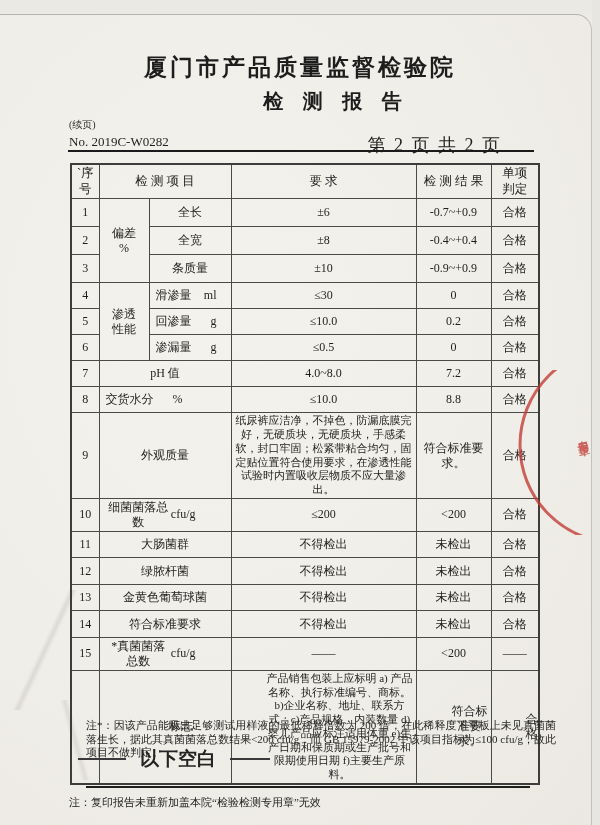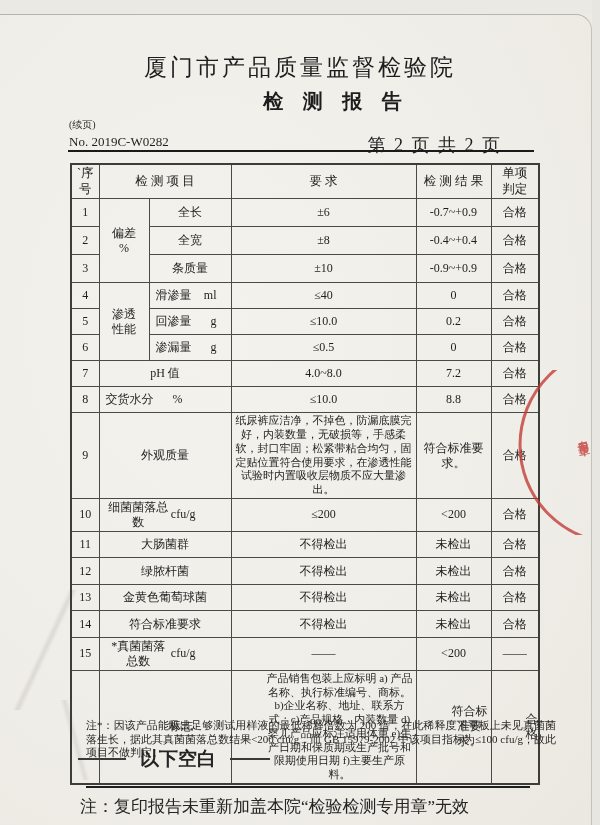--- a/index.html
+++ b/index.html
@@ -10,21 +10,21 @@
   .right-strip{position:absolute;top:0;right:0;width:8px;bottom:0;background:#e8e6e0;}
   .paper-edge{position:absolute;top:14px;left:-30px;right:8px;bottom:-12px;
         border-top:1px solid #b6b4ae;border-right:1px solid #c3c1bb;border-top-right-radius:16px;
         pointer-events:none;}
   .crease1{position:absolute;left:10px;top:590px;width:70px;height:120px;
         background:linear-gradient(115deg, transparent 46%, rgba(160,158,150,.25) 50%, transparent 54%);}
   .crease2{position:absolute;left:30px;top:700px;width:90px;height:80px;
         background:linear-gradient(75deg, transparent 46%, rgba(160,158,150,.22) 50%, transparent 54%);}
 
   .org-title{position:absolute;top:52px;left:0;width:100%;text-align:center;
-        font-family:"Liberation Sans","DejaVu Sans",sans-serif;font-weight:normal;
+        font-family:"Liberation Sans","DejaVu Sans",sans-serif;font-weight:bold;
         font-size:23px;letter-spacing:3px;color:#1d1d1d;}
   .report-title{position:absolute;top:88px;left:0;width:100%;text-align:center;
         font-family:"Liberation Sans","DejaVu Sans",sans-serif;font-weight:bold;
         font-size:20px;letter-spacing:7px;color:#1d1d1d;margin-left:36px;}
   .cont-label{position:absolute;top:118px;left:69px;font-size:10px;color:#2a2a2a;}
   .report-no{position:absolute;top:134px;left:69px;font-size:13px;color:#1f1f1f;}
   .page-indicator{position:absolute;top:133px;right:98px;font-size:18px;letter-spacing:2px;color:#1f1f1f;}
   .header-rule{position:absolute;top:150px;left:68px;width:466px;height:2px;background:#1a1a1a;}
 
   table.results{position:absolute;top:163px;left:70px;width:468px;border-collapse:collapse;
@@ -48,21 +48,21 @@
   td.v-top{vertical-align:top;padding-top:13px;}
 
   .footnote{position:absolute;top:719px;left:86px;width:470px;font-size:11px;
         line-height:13.5px;color:#262626;text-align:justify;}
   .blank-below{position:absolute;top:746px;left:78px;font-size:19px;font-weight:bold;
         color:#242424;display:flex;align-items:center;}
   .dash-line{display:inline-block;height:0;border-top:2px solid #3a3a3a;vertical-align:middle;}
   .dash-l{width:48px;margin-right:14px;}
   .dash-r{width:40px;margin-left:14px;}
   .bottom-rule{position:absolute;top:786px;left:86px;width:444px;height:2px;background:#1e1e1e;}
-  .copy-note{position:absolute;top:795px;left:80px;font-size:17px;color:#242424;}
+  .copy-note{position:absolute;top:795px;left:69px;font-size:11px;color:#242424;}
 
   .stamp{position:absolute;top:370px;left:500px;width:200px;height:165px;pointer-events:none;}
 </style>
 </head>
 <body>
 
 <div class="page">
 
   <div class="top-strip"></div>
   <div class="right-strip"></div>
@@ -123,21 +123,21 @@
     <tr class="h-b">
       <td>4</td>
       <td rowspan="3" class="pre">渗透
 性能</td>
       <td>
             <div class="ucell">
               <span>滑渗量</span>
               <span>ml</span>
             </div>
           </td>
-      <td>≤40</td>
+      <td>≤30</td>
       <td>0</td>
       <td>合格</td>
     </tr>
     <tr class="h-b">
       <td>5</td>
       <td>
             <div class="ucell">
               <span>回渗量</span>
               <span>g</span>
             </div>
@@ -175,21 +175,21 @@
             </div>
           </td>
       <td>≤10.0</td>
       <td>8.8</td>
       <td>合格</td>
     </tr>
 
     <tr class="h-9">
       <td>9</td>
       <td colspan="2" class="left">外观质量</td>
-      <td class="ltext">纸尿裤应洁净，不掉色，防漏底膜完好，内装数量，无破损等，手感柔软，封口牢固；松紧带粘合均匀，固定贴位置符合使用要求，在渗透性能试验时内置吸收层物质不应大量渗出。</td>
+      <td class="ltext">纸尿裤应洁净，不掉色，防漏底膜完好，无硬质块，无硬质块，手感柔软，封口牢固；松紧带粘合均匀，固定贴位置符合使用要求，在渗透性能试验时内置吸收层物质不应大量渗出。</td>
       <td>符合标准要求。</td>
       <td>合格</td>
     </tr>
 
     <tr class="h-c">
       <td>10</td>
       <td colspan="2">
             <div class="ucell u-cfu">
               <span>细菌菌落总数</span>
               <span>cfu/g</span>

